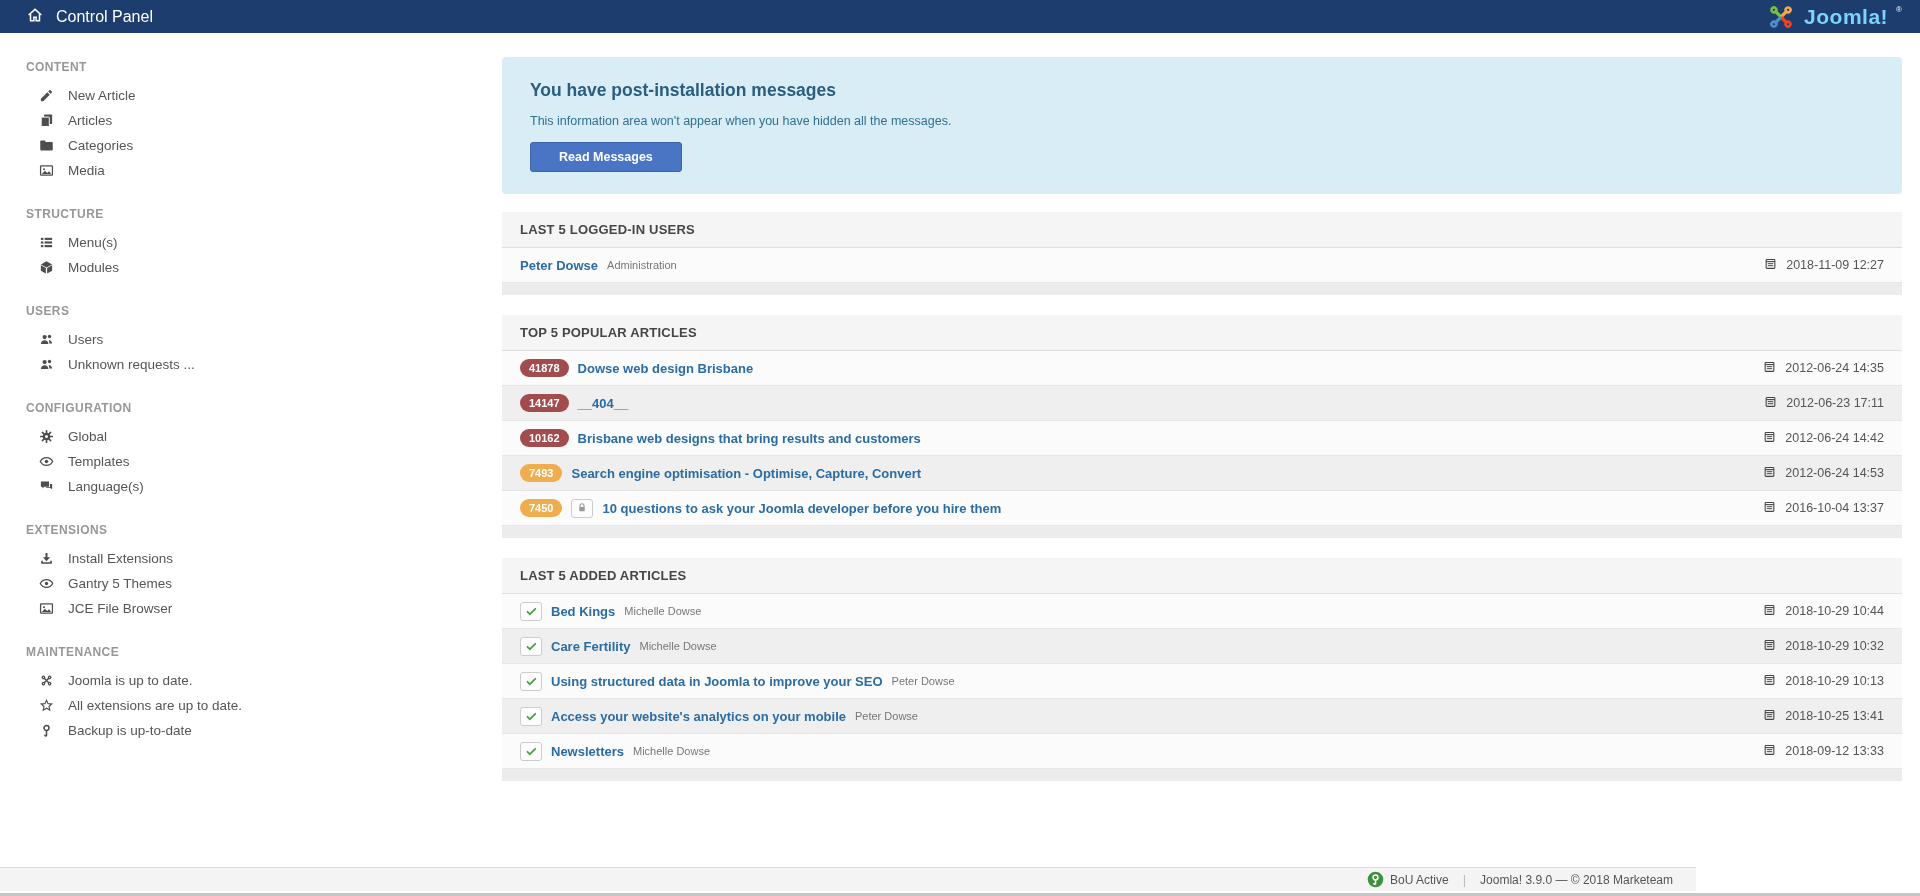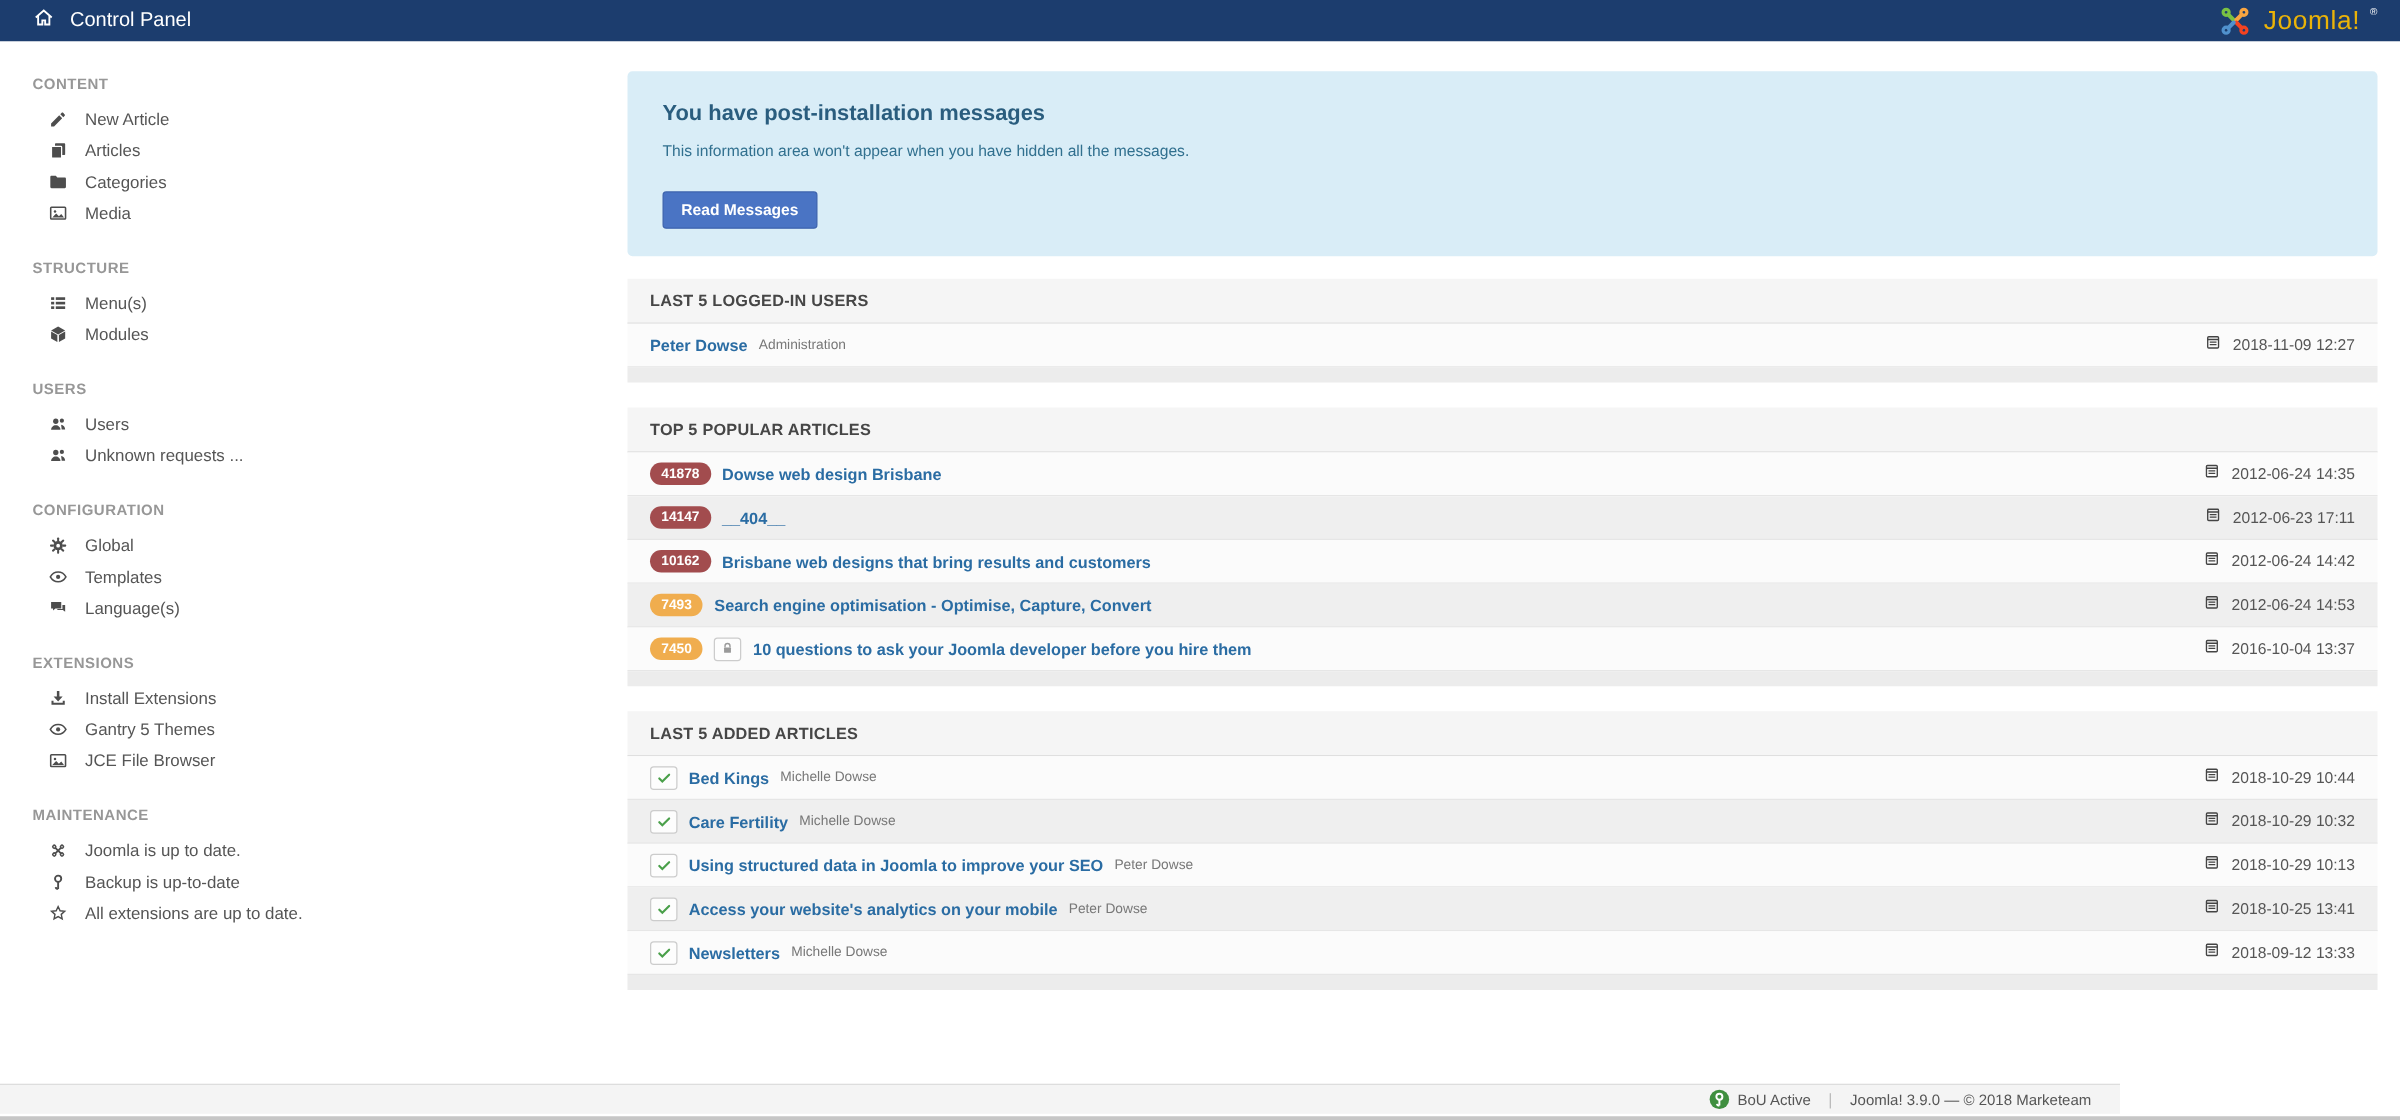--- a/index.html
+++ b/index.html
@@ -1,39 +1,39 @@
 <!DOCTYPE html>
 <html><head>
 <meta charset="utf-8">
 <style>
   * { margin:0; padding:0; box-sizing:border-box; }
   html,body { width:1920px; height:896px; background:#fff; font-family:"Liberation Sans", sans-serif; overflow:hidden; }
   .topbar { position:absolute; top:0; left:0; width:1920px; height:33px; background:#1c3d6e; display:flex; align-items:center; justify-content:space-between; padding:0 18px 0 26px; }
   .topbar-left { display:flex; align-items:center; gap:12px; }
   .topbar-title { color:#fff; font-size:16px; }
   .logo { display:flex; align-items:center; gap:8px; }
-  .logo-text { color:#eab308; font-size:21px; font-weight:normal; letter-spacing:.5px; }
+  .logo-text { color:#7dd3fc; font-size:21px; font-weight:bold; letter-spacing:.5px; }
   .logo-reg { color:#fff; font-size:8px; vertical-align:top; position:relative; top:-7px; }
 
   
   .sidebar { position:absolute; left:24px; top:52px; width:370px; }
   .side-section { margin-bottom:16px; }
   .side-header { font-size:12px; font-weight:bold; color:#979797; letter-spacing:.4px; padding:8px 0 9px 2px; }
   .side-item { display:flex; align-items:center; gap:13px; padding:5px 0 5px 14px; cursor:pointer; }
   .side-item .ic-wrap { width:17px; display:flex; justify-content:center; }
   .side-label { font-size:13.5px; color:#555; }
   .ic { width:15px; height:15px; fill:#4d4d4d; }
   .ic-stroke { fill:none; stroke:#4d4d4d; }
 
   
   .main { position:absolute; left:502px; top:57px; width:1400px; }
   .infobox { background:#d9edf7; border-radius:4px; padding:23px 28px 22px 28px; margin-bottom:18px; }
   .infobox h2 { font-size:17.5px; color:#2a5d7e; font-weight:bold; margin-bottom:13px; }
   .infobox p { font-size:12.5px; color:#31708f; margin-bottom:10px; }
-  .btn-primary { display:inline-block; margin-top:15px; background:#4a74c4; border:1px solid #3d63ad; color:#fff; font-size:12.5px; font-weight:bold; padding:7px 14px; border-radius:3px; cursor:pointer; font-family:"Liberation Sans", sans-serif; }
+  .btn-primary { display:inline-block; margin-top:4px; background:#4a74c4; border:1px solid #3d63ad; color:#fff; font-size:12.5px; font-weight:bold; padding:7px 28px; border-radius:3px; cursor:pointer; font-family:"Liberation Sans", sans-serif; }
 
   .panel { margin-bottom:20px; }
   .panel-header { height:36px; background:#f5f5f5; border-bottom:1px solid #dfdfdf; display:flex; align-items:center; padding:0 18px; font-size:13px; font-weight:bold; color:#464646; letter-spacing:.2px; }
   .rows .row { height:35px; display:flex; align-items:center; justify-content:space-between; padding:0 18px; border-bottom:1px solid #e6e6e6; background:#fbfbfb; }
   .rows .row:nth-child(even) { background:#efefef; }
   .panel-foot { height:12px; background:#ececec; }
   .row-left { display:flex; align-items:center; gap:9px; }
   .row-right { display:flex; align-items:center; gap:9px; }
   a.item-link { color:#2a6ca3; font-size:13px; font-weight:bold; text-decoration:none; cursor:pointer; }
   .meta { font-size:11px; color:#777; }
@@ -282,36 +282,36 @@
                 <circle cx="12" cy="5" r="1.9" stroke-width="2"></circle>
               </g>
             </g>
           </svg>
         </span>
       <span class="side-label">Joomla is up to date.</span>
     </div>
     <div class="side-item">
       <span class="ic-wrap">
           <svg class="ic" viewBox="0 0 24 24">
+            <path d="M12 3.6l2.5 5.4 5.9.6-4.4 4 1.2 5.8-5.2-3-5.2 3 1.2-5.8-4.4-4 5.9-.6z" class="ic-stroke" stroke-width="1.8"></path>
+          </svg>
+        </span>
+      <span class="side-label">All extensions are up to date.</span>
+    </div>
+    <div class="side-item">
+      <span class="ic-wrap">
+          <svg class="ic" viewBox="0 0 24 24">
             <g fill="none" stroke="#4d4d4d" stroke-width="2.4">
               <circle cx="12" cy="8" r="4"></circle>
               <path d="M12 12v9"></path>
               <path d="M12 21c-1.7 0-2.9-1-3.1-2.4"></path>
             </g>
           </svg>
         </span>
       <span class="side-label">Backup is up-to-date</span>
-    </div>
-    <div class="side-item">
-      <span class="ic-wrap">
-          <svg class="ic" viewBox="0 0 24 24">
-            <path d="M12 3.6l2.5 5.4 5.9.6-4.4 4 1.2 5.8-5.2-3-5.2 3 1.2-5.8-4.4-4 5.9-.6z" class="ic-stroke" stroke-width="1.8"></path>
-          </svg>
-        </span>
-      <span class="side-label">All extensions are up to date.</span>
     </div>
   </div>
 
 </div>
 
 <div class="main">
 
   <div class="infobox">
     <h2>You have post-installation messages</h2>
     <p>This information area won't appear when you have hidden all the messages.</p>

